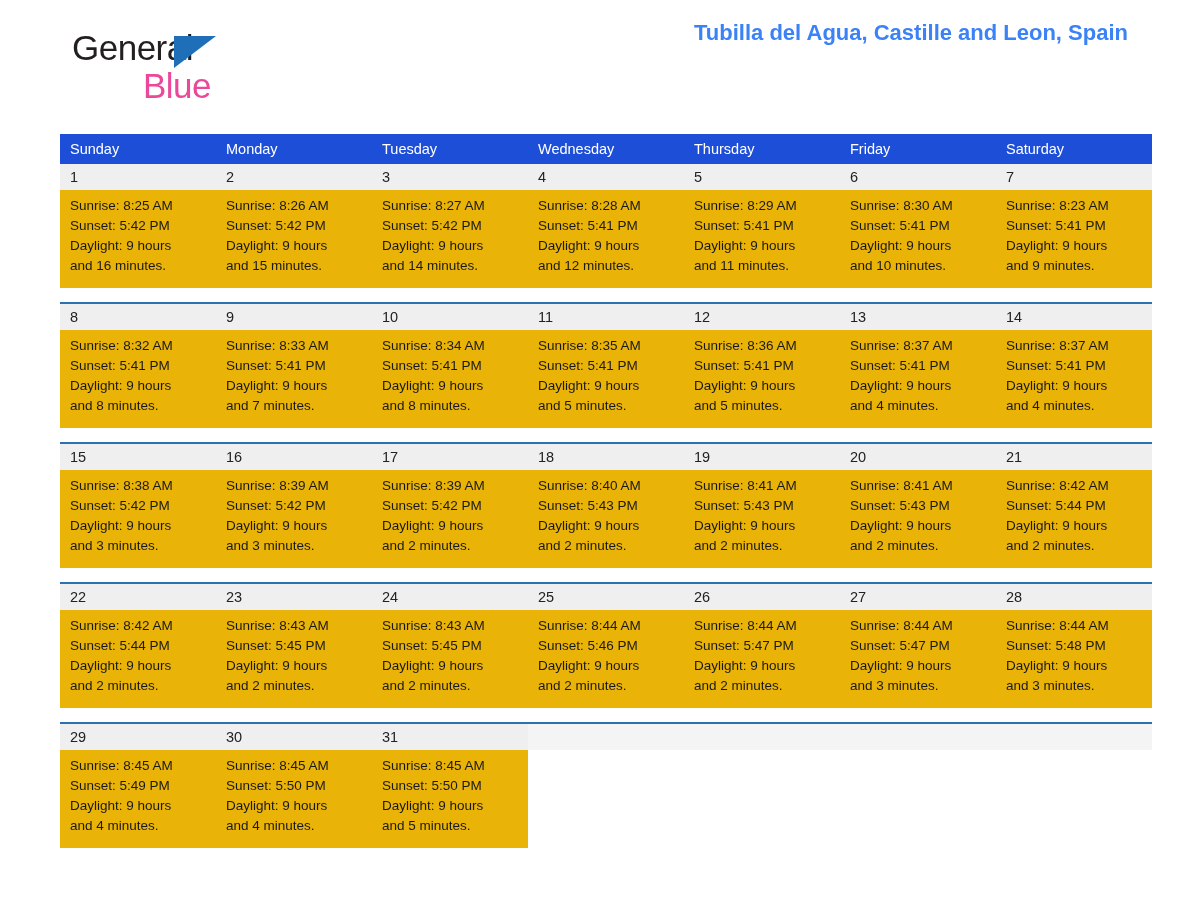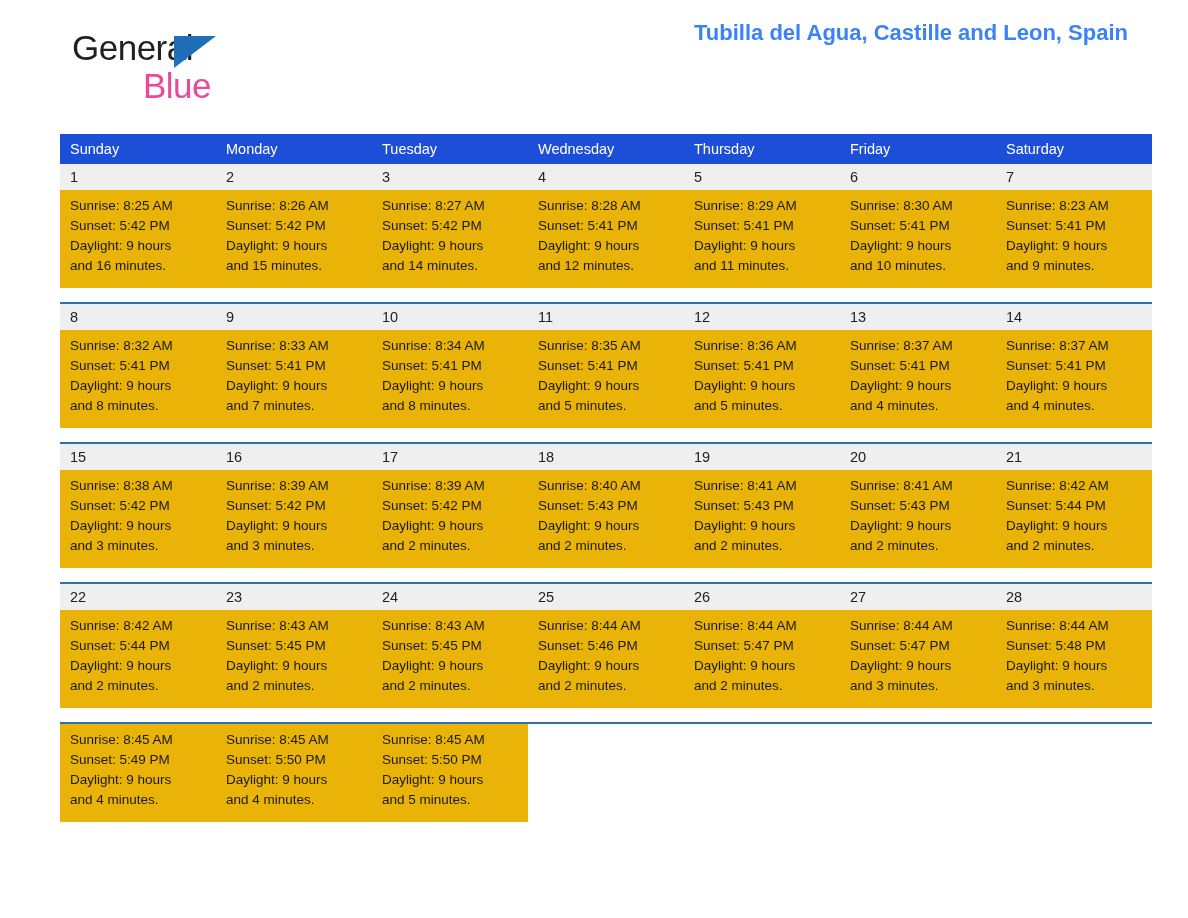--- a/index.html
+++ b/index.html
@@ -435,20 +435,29 @@
         </td>
       </tr>
 
       <tr class="week-gap">
           <td colspan="7"></td>
         </tr>
       <tr class="week-sep">
           <td colspan="7"></td>
         </tr>
 
+      <tr class="daynum-row">
+        <td>29</td>
+        <td>30</td>
+        <td>31</td>
+        <td class="empty"></td>
+        <td class="empty"></td>
+        <td class="empty"></td>
+        <td class="empty"></td>
+      </tr>
       <tr class="detail-row">
         <td>
           <div class="detail-line">Sunrise: 8:45 AM</div>
           <div class="detail-line">Sunset: 5:49 PM</div>
           <div class="detail-line">Daylight: 9 hours</div>
           <div class="detail-line">and 4 minutes.</div>
         </td>
         <td>
           <div class="detail-line">Sunrise: 8:45 AM</div>
           <div class="detail-line">Sunset: 5:50 PM</div>

